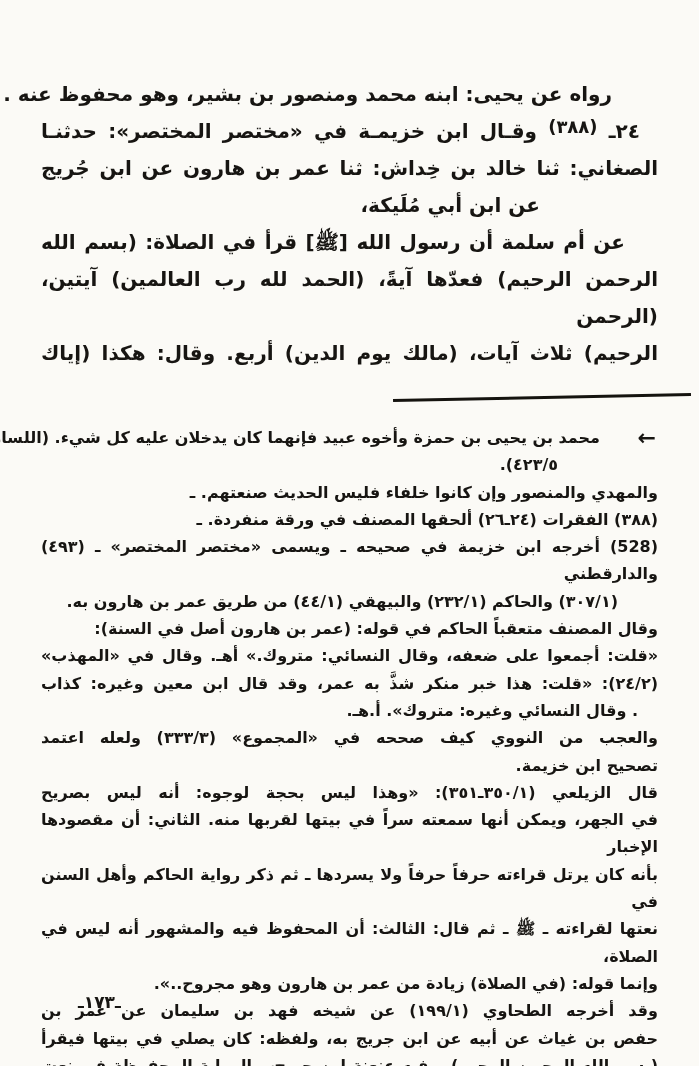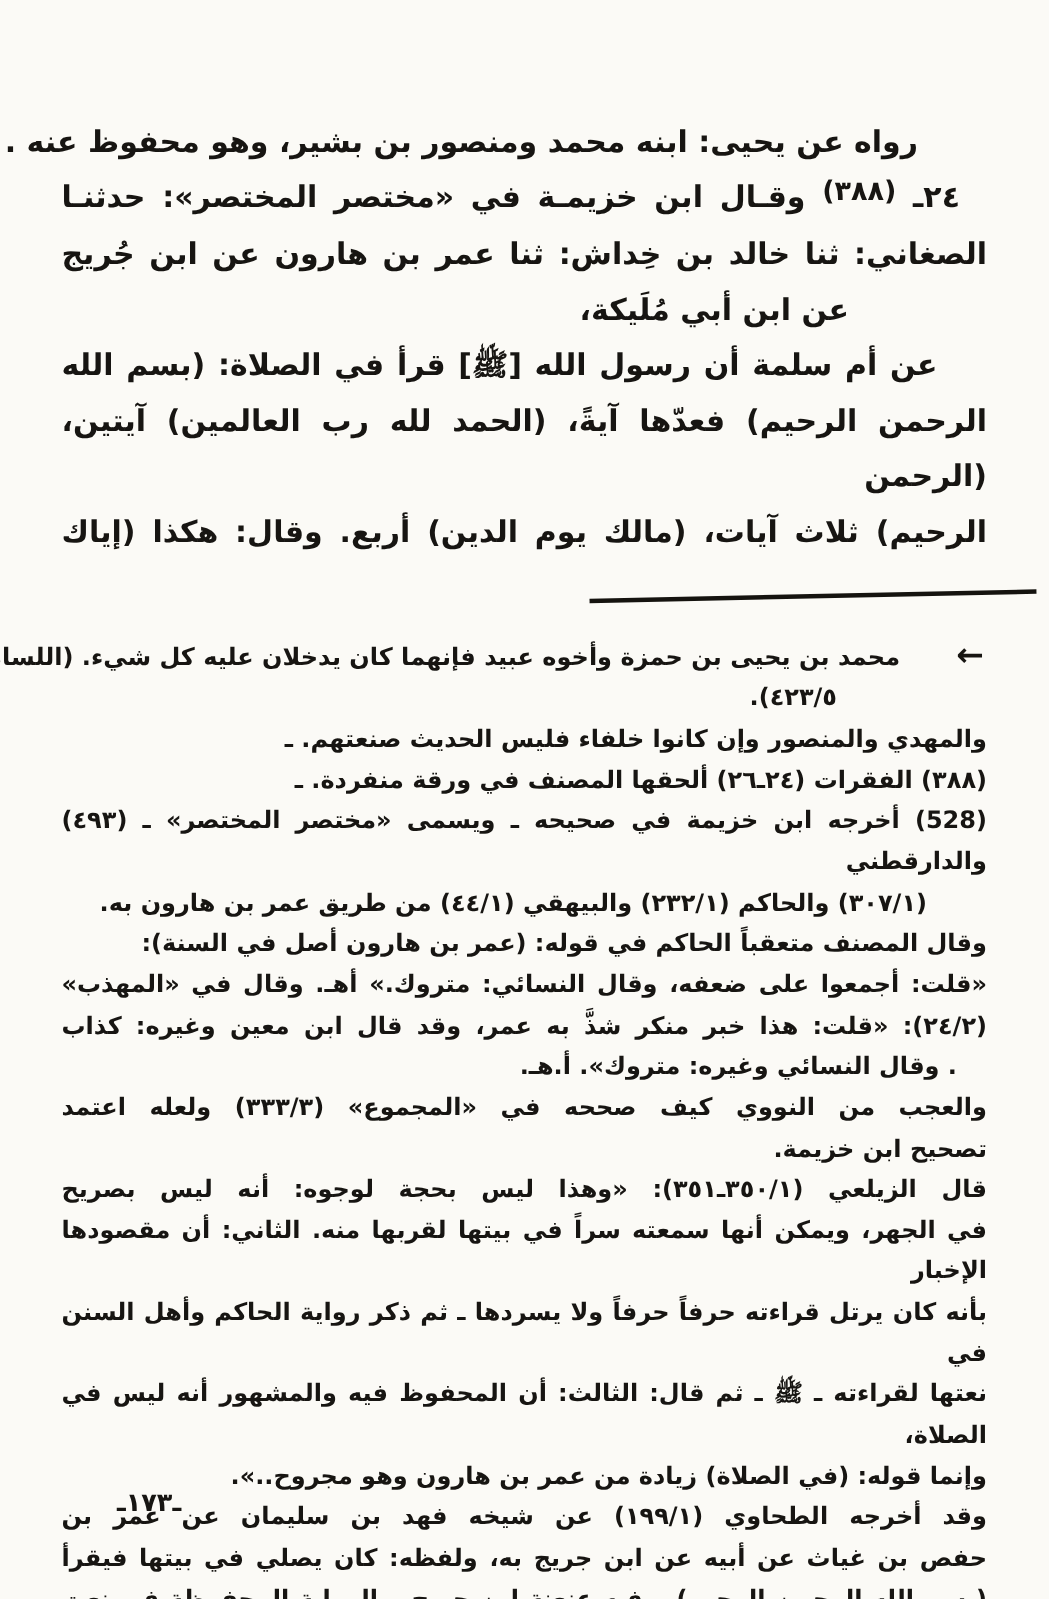--- a/index.html
+++ b/index.html
@@ -13,21 +13,21 @@
   
   .main-text{
     position:absolute;top:76px;right:41px;left:41px;
     font-size:20px;line-height:37px;
     text-align:right;
   }
   .ml{white-space:nowrap;}
   .jst{text-align:justify;text-align-last:justify;white-space:normal;}
   .m0{margin-right:46px;}
   .m1{margin-right:18px;}
-  .m3{margin-right:92px;}
+  .m3{margin-right:118px;}
   .m4{margin-right:33px;}
   .fn-sup{font-size:18px;position:relative;top:-5px;letter-spacing:-1px;}
   
   .fn-sep{
     position:absolute;left:393px;top:396px;width:298px;height:3px;
     background:#15130f;transform:rotate(-1.2deg);
   }
   
   .footnotes{
     position:absolute;top:424px;right:41px;left:41px;

